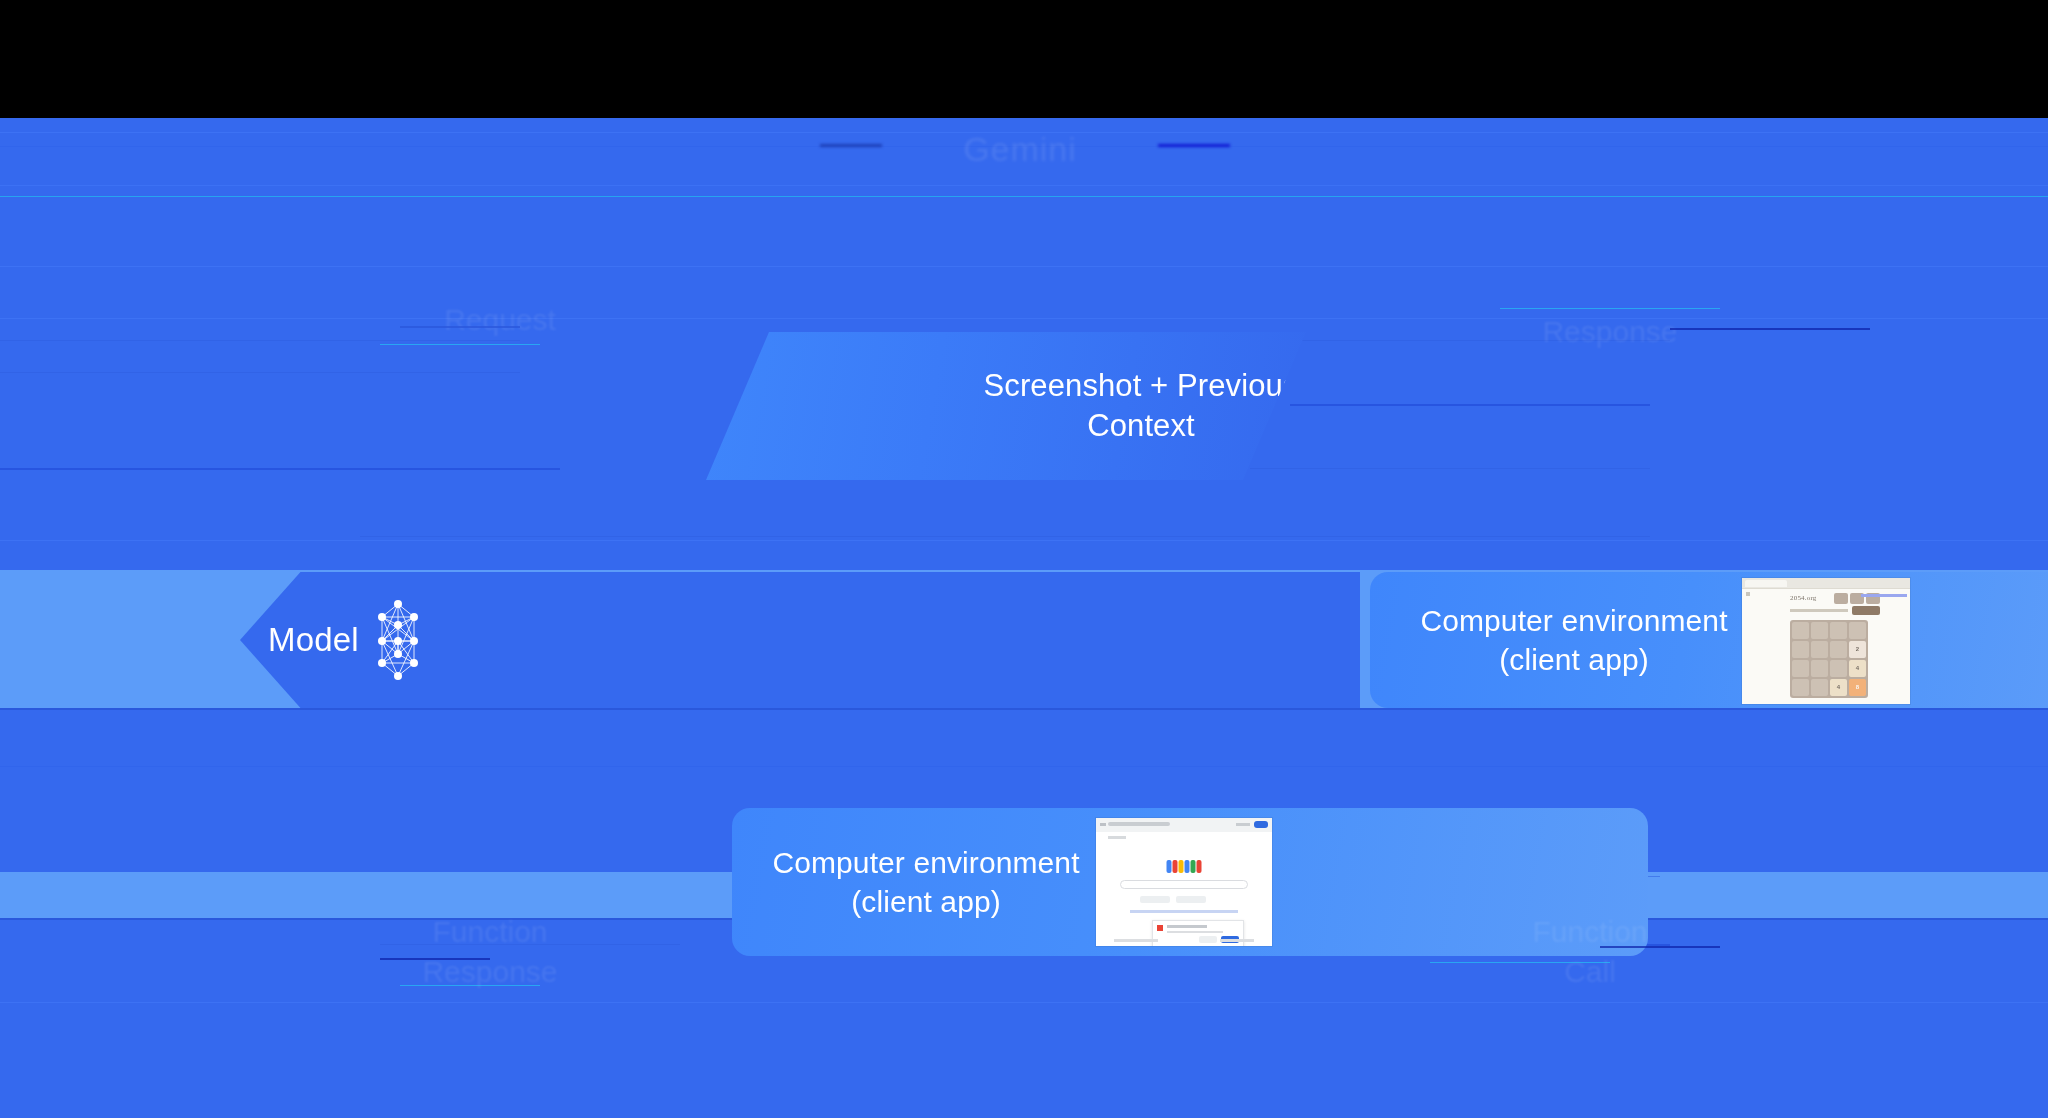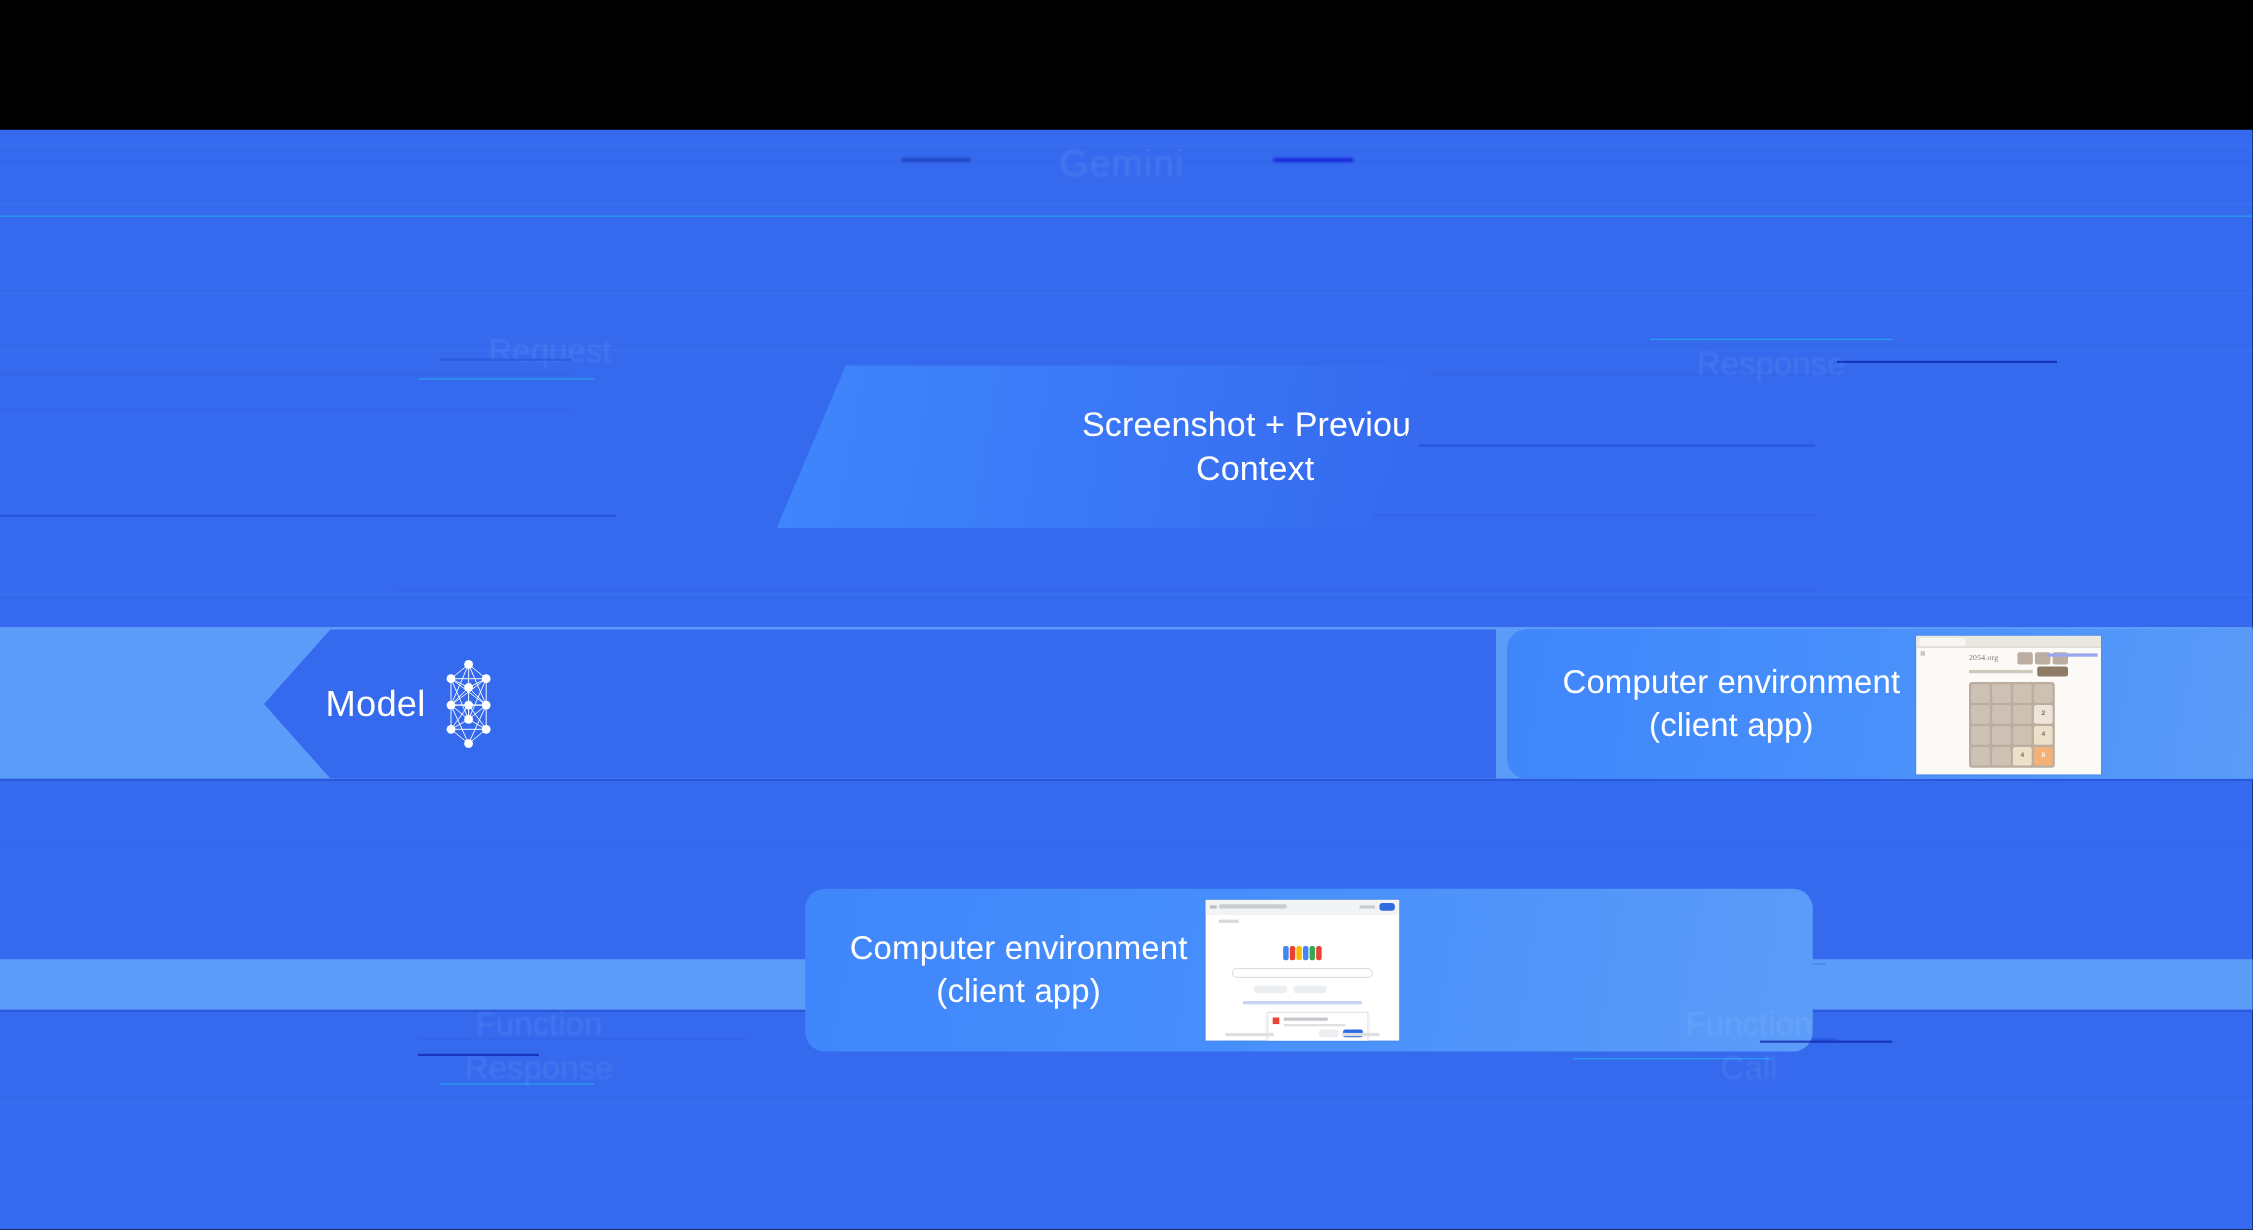--- a/index.html
+++ b/index.html
@@ -90,21 +90,21 @@
     width: 1120px;
     height: 136px;
     background: #3569EE;
     clip-path: polygon(5.4% 0%, 100% 0%, 100% 100%, 5.4% 100%, 0% 50%);
     display: flex;
     align-items: center;
   }
   .model-chip .mlabel {
     color: #fff;
     font-size: 33px;
-    margin-left: 56px;
+    margin-left: 28px;
     letter-spacing: .2px;
   }
   .nn-icon {
     margin-left: 16px;
     width: 46px; height: 86px;
     display:block;
   }
 
   
   .env-card {

